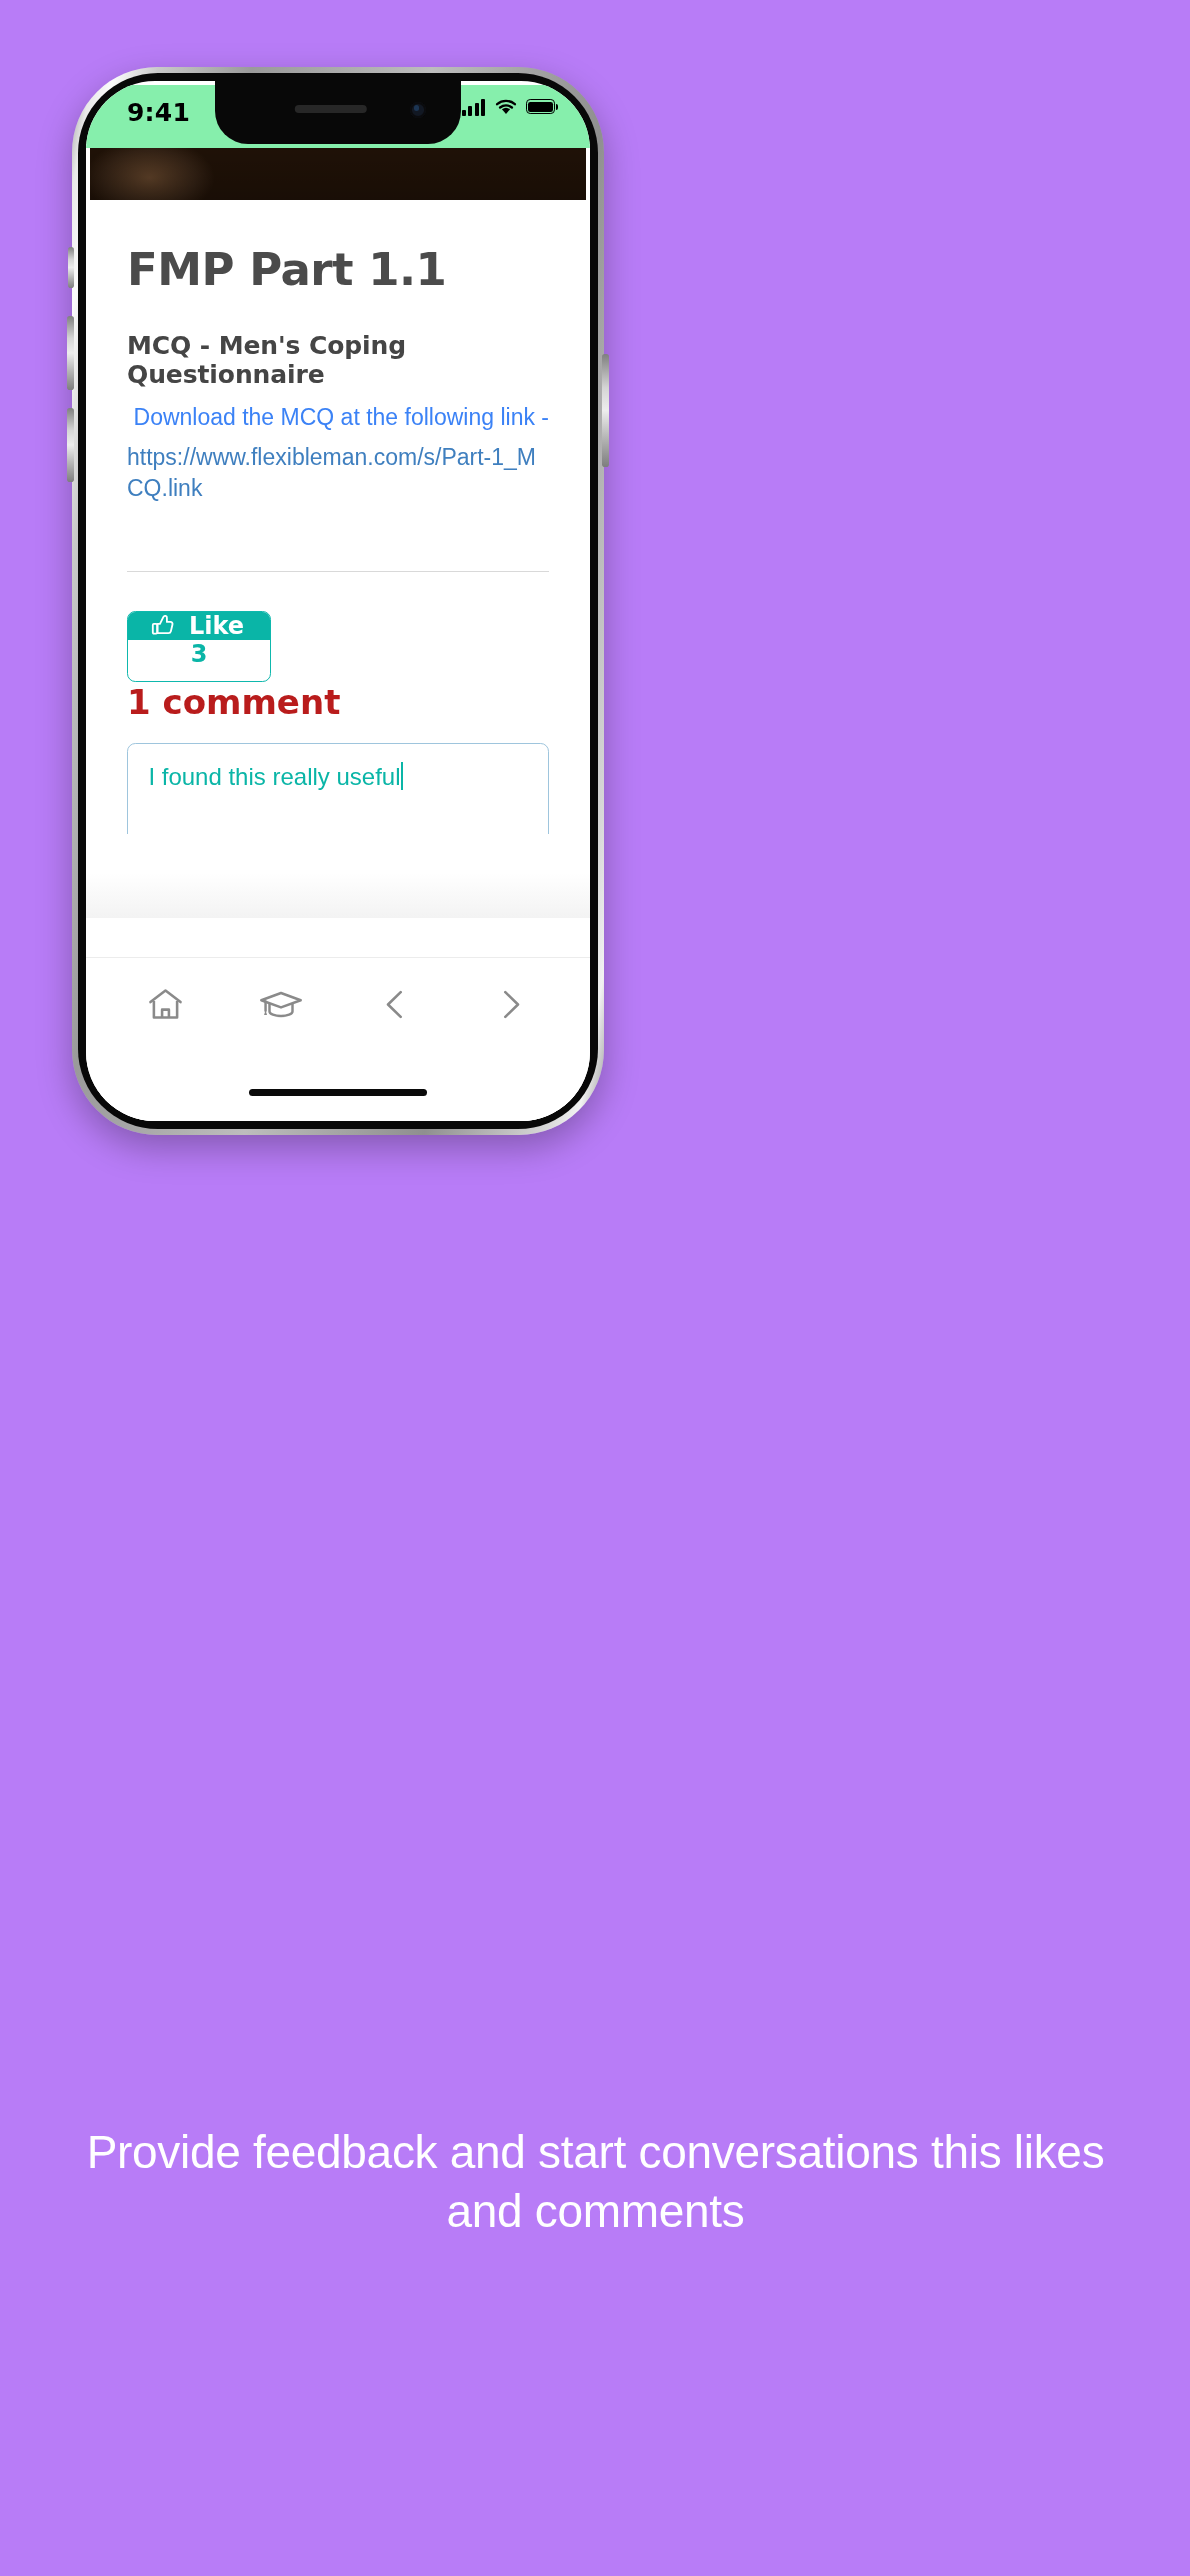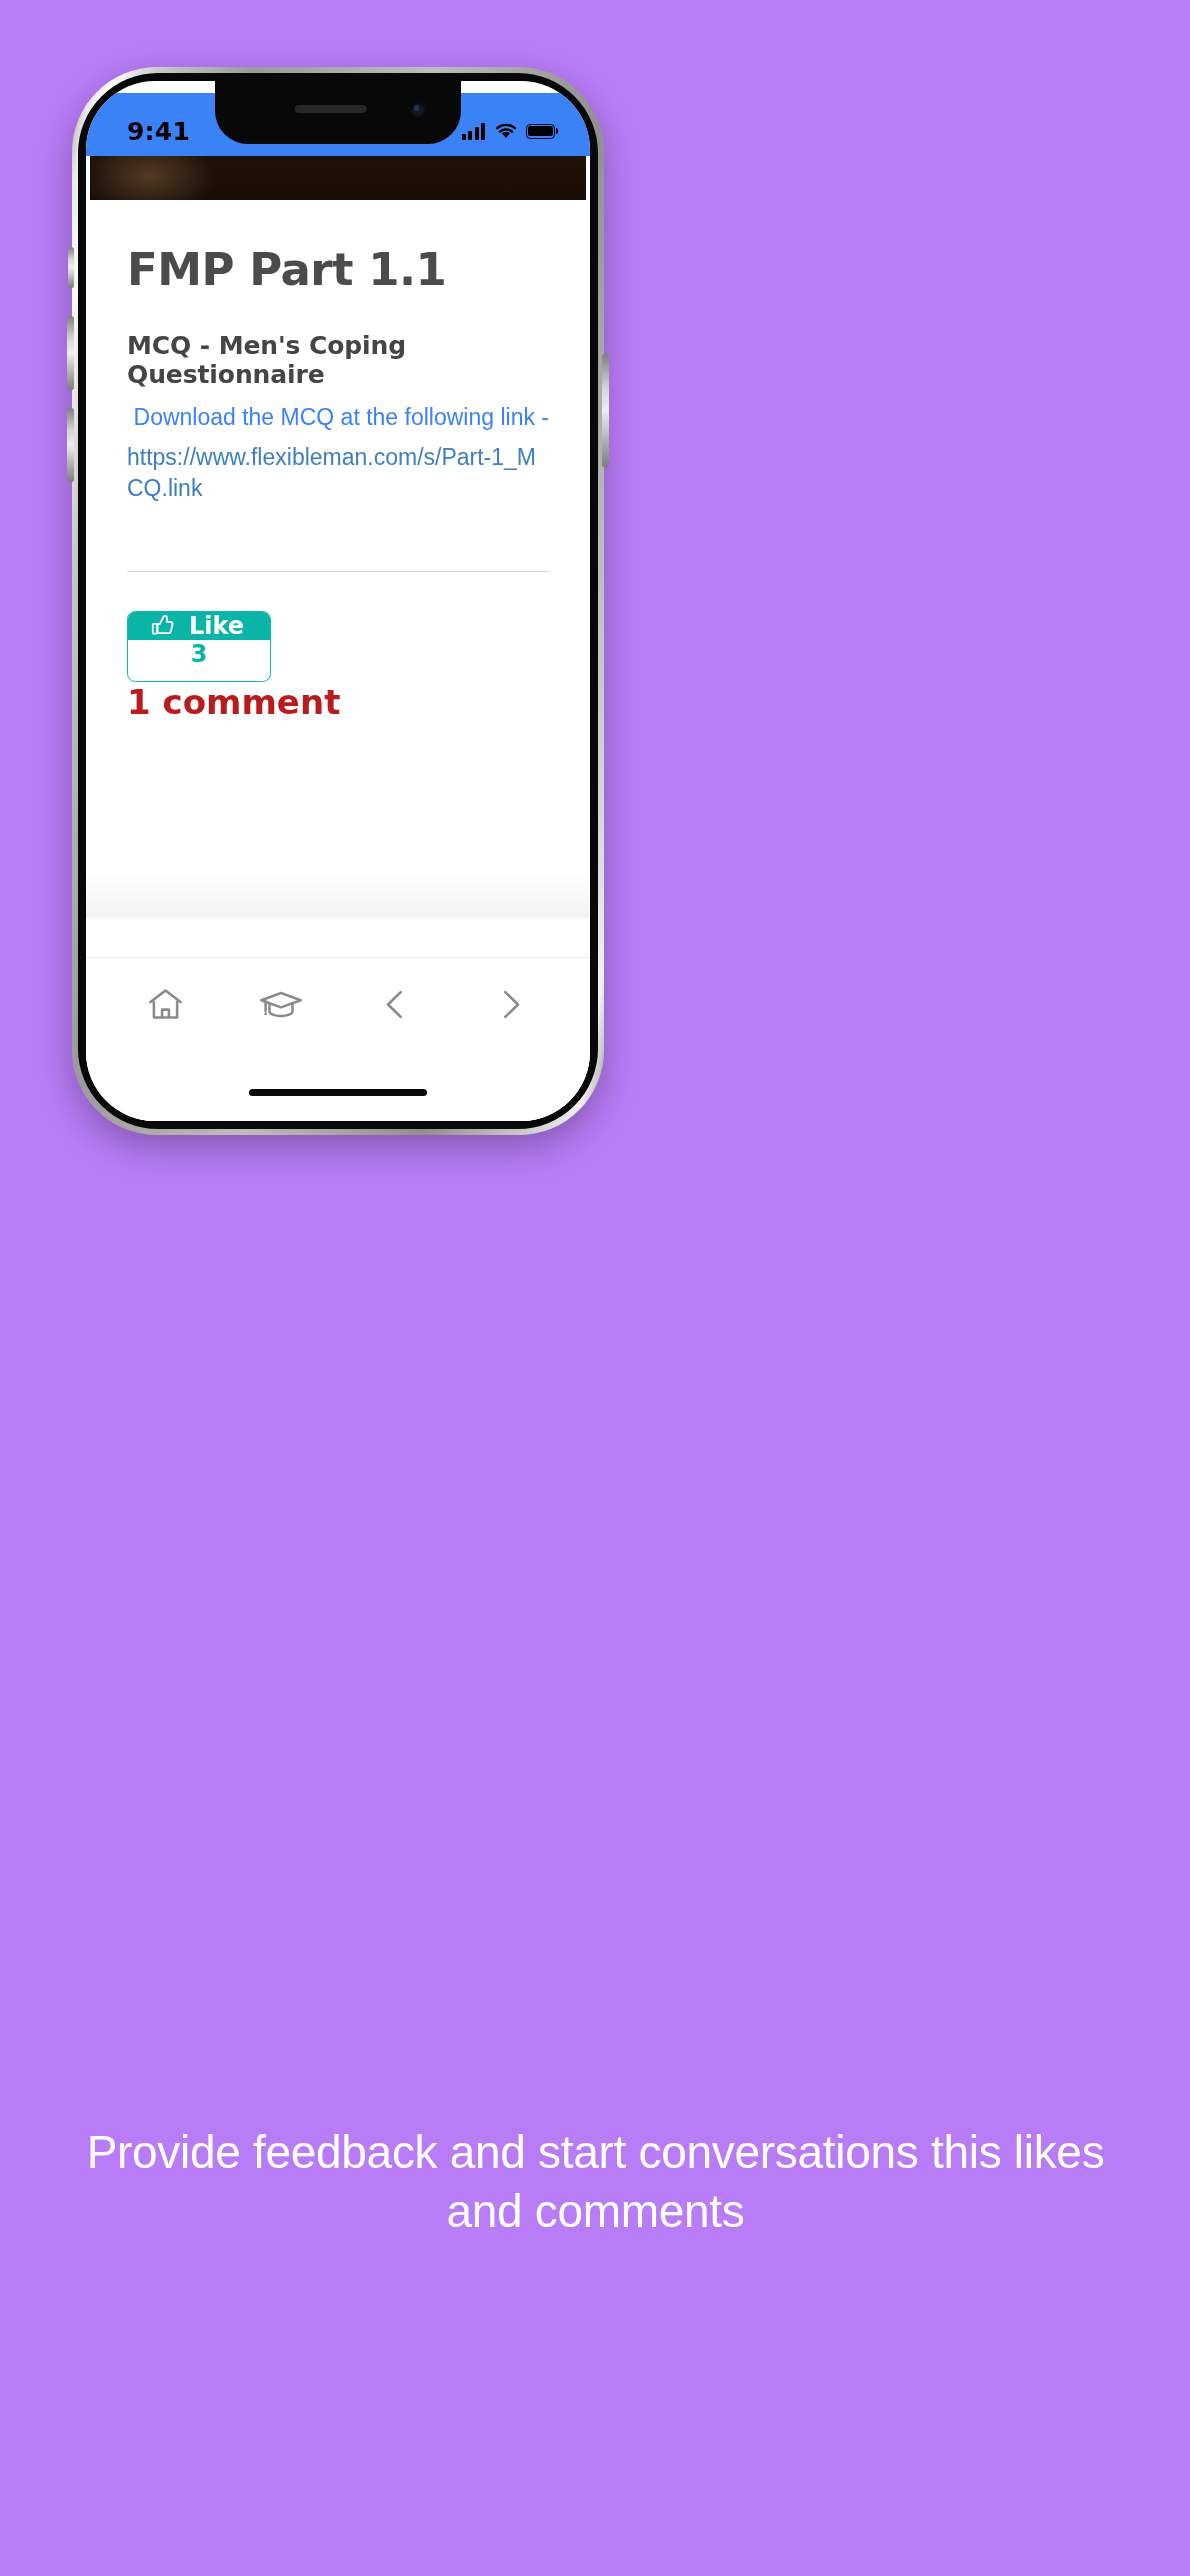--- a/index.html
+++ b/index.html
@@ -100,28 +100,28 @@
     position: absolute;
     left: 3.7px; top: 2.8px;
     width: 5.6px; height: 5.6px;
     border-radius: 50%;
     background: #1c3553;
   }
 
   
   .statusbar {
     position: absolute;
-    top: 12px; left: 0; right: 0;
+    top: 4px; left: 0; right: 0;
     height: 63px;
     z-index: 30;
     display: flex;
-    align-items: center;
+    align-items: flex-start;
     justify-content: space-between;
     padding: 13px 35px 0 41px;
-    background: #3b82f6;
+    background: #86efac;
   }
   .status-time {
     font-size: 25px;
     font-weight: 700;
     color: #000;
     letter-spacing: 0.2px;
     font-family: "DejaVu Sans", sans-serif;
   }
   .status-right {
     display: flex;
@@ -418,20 +418,23 @@
                   <rect x="2.6" y="10" width="4" height="9" rx="1" fill="none" stroke="#fff" stroke-width="1.7"></rect>
                 </svg>
                 <span>Like</span>
               </button>
               <div class="like-count">3</div>
             </div>
           </div>
 
           <div class="comment-count-label">1 comment</div>
 
+          <div class="comment-input">
+            <span class="comment-text">I found this really useful</span><span class="caret"></span>
+          </div>
 
         </div>
       </div>
 
       <div class="nav-fade"></div>
 
       <div class="bottom-nav">
         <div class="nav-item">
           <svg width="41" height="41" viewBox="0 0 24 24">
             <path d="M3.2 10.6 12 3.8l8.8 6.8" fill="none" stroke="#8a8a8a" stroke-width="1.5" stroke-linecap="round" stroke-linejoin="round"></path>

